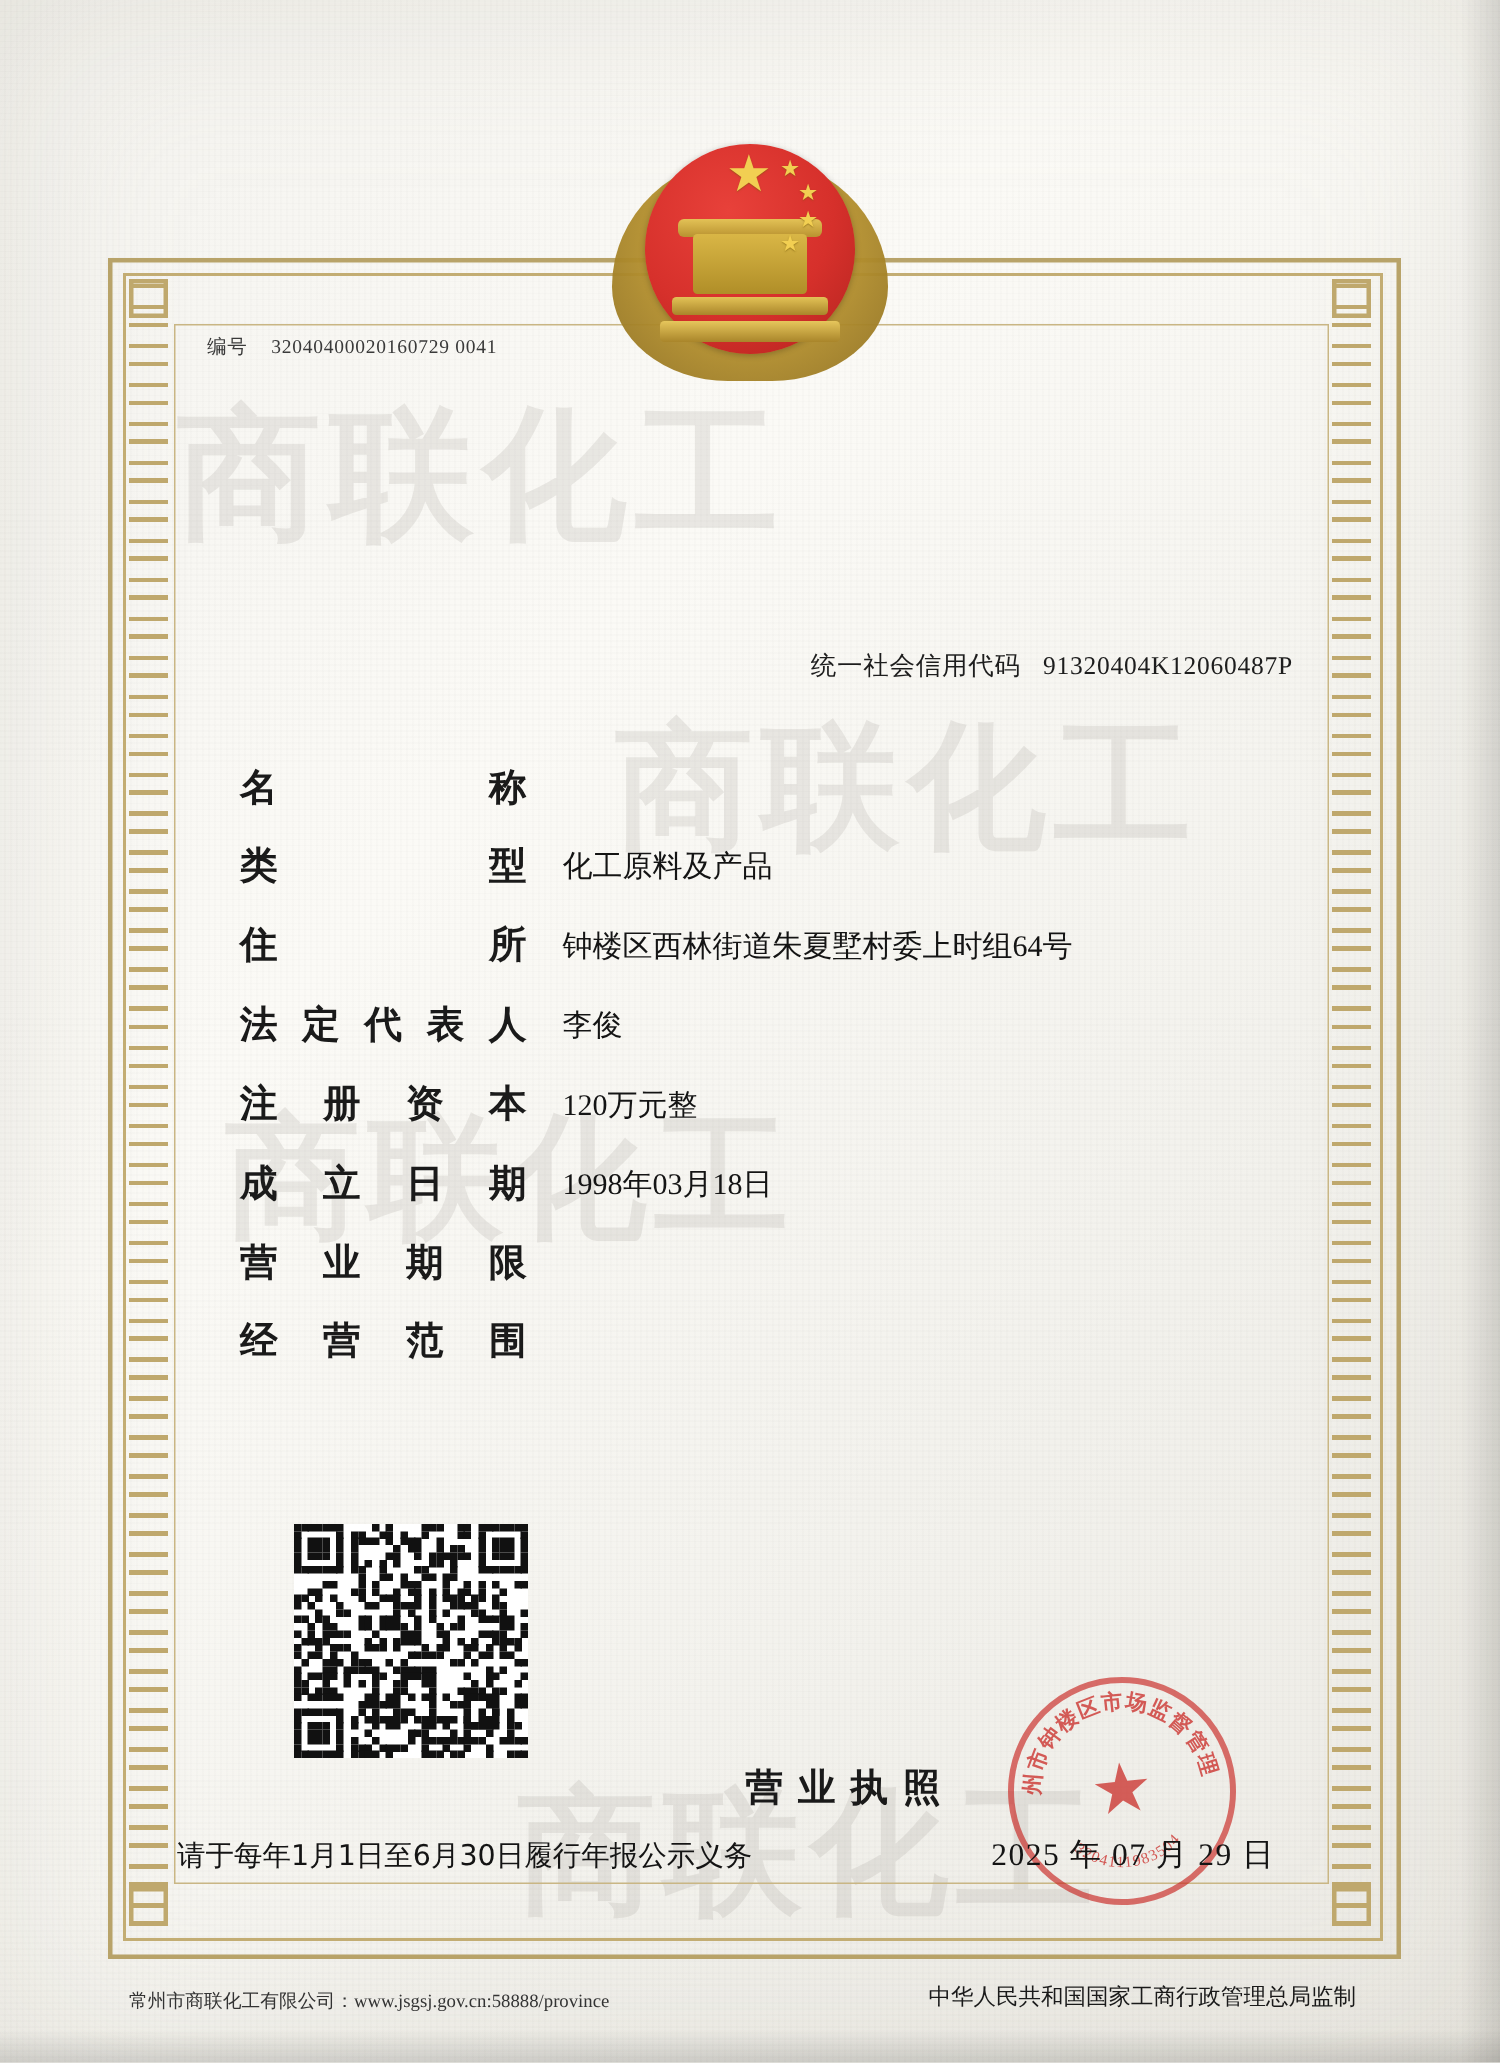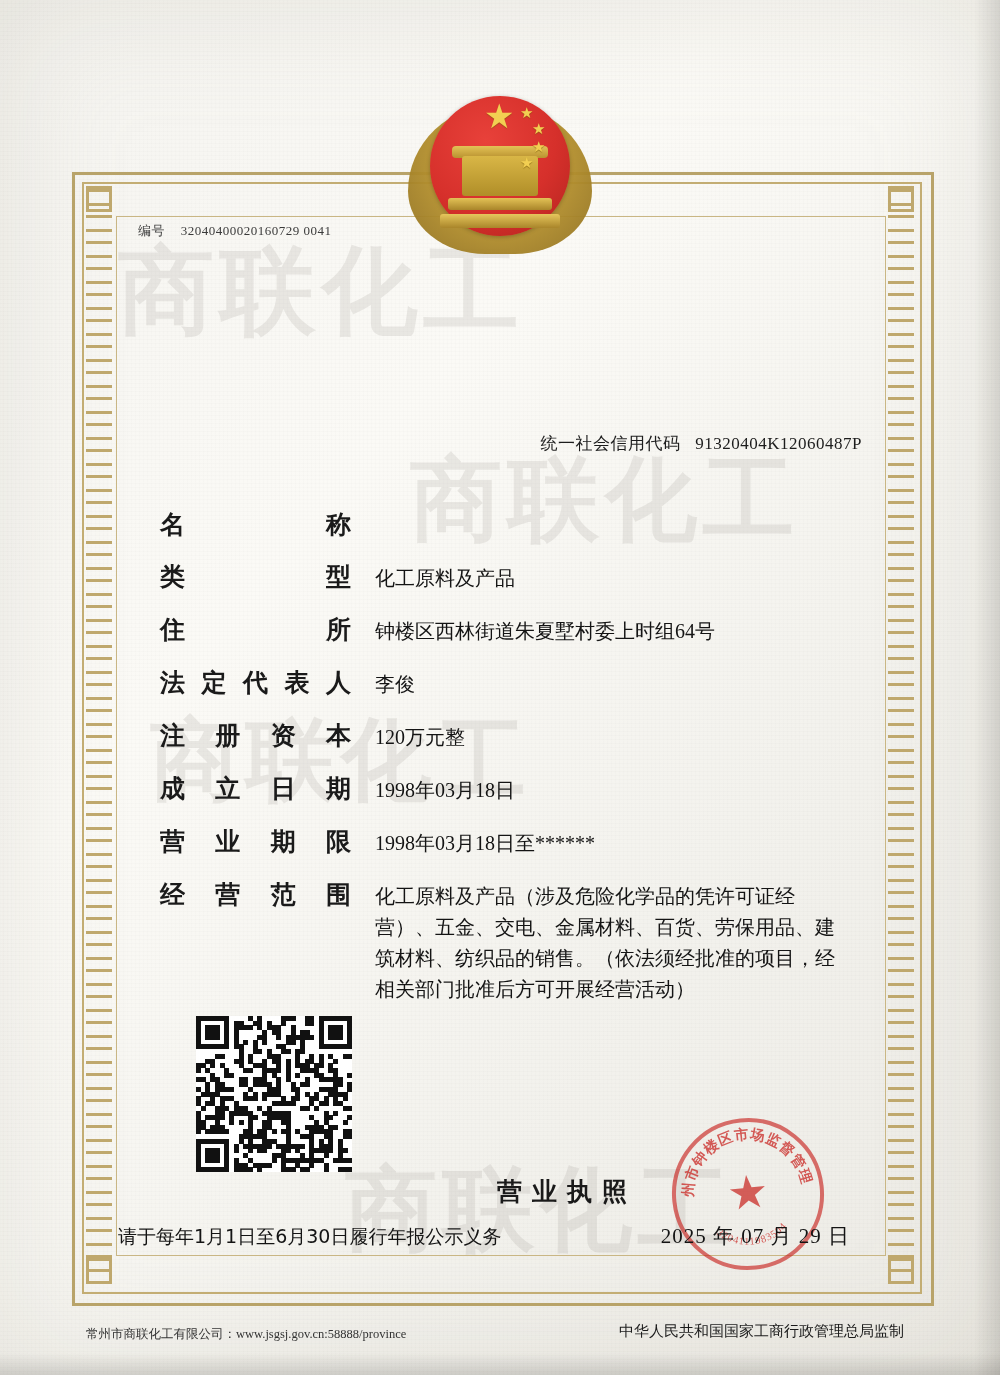--- a/index.html
+++ b/index.html
@@ -26,20 +26,21 @@
   
   .wm{
     position:absolute;
     font-family:"DejaVu Sans", sans-serif;
     font-weight:700;
     color:rgba(140,138,130,.16);
     letter-spacing:.06em;
     white-space:nowrap;
     pointer-events:none;
     user-select:none;
+    margin-top:25px;
   }
   .wm1{left:118px;top:228px;font-size:96px;}
   .wm2{left:410px;top:438px;font-size:92px;}
   .wm3{left:150px;top:700px;font-size:90px;}
   .wm4{left:345px;top:1148px;font-size:92px;}
 
   
   .frame-outer{
     position:absolute;left:72px;top:172px;width:856px;height:1128px;
     border:3px solid #b8a369;
@@ -337,30 +338,28 @@
         </div>
       <div class="val">1998年03月18日</div>
     </div>
     <div class="row">
       <div class="lbl">
           <span>营</span>
           <span>业</span>
           <span>期</span>
           <span>限</span>
         </div>
-      <div class="val">1998年03月18日至******</div>
     </div>
     <div class="row">
       <div class="lbl">
           <span>经</span>
           <span>营</span>
           <span>范</span>
           <span>围</span>
         </div>
-      <div class="val wide">化工原料及产品（涉及危险化学品的凭许可证经营）、五金、交电、金属材料、百货、劳保用品、建筑材料、纺织品的销售。（依法须经批准的项目，经相关部门批准后方可开展经营活动）</div>
     </div>
   </div>
 
   <div class="qr" id="qr">
       <div class="cell" style="left: 52px; top: 0px; width: 5px; height: 5px;"></div>
       <div class="cell" style="left: 61.4545px; top: 0px; width: 5px; height: 5px;"></div>
       <div class="cell" style="left: 85.0909px; top: 0px; width: 5px; height: 5px;"></div>
       <div class="cell" style="left: 89.8182px; top: 0px; width: 5px; height: 5px;"></div>
       <div class="cell" style="left: 94.5455px; top: 0px; width: 5px; height: 5px;"></div>
       <div class="cell" style="left: 108.727px; top: 0px; width: 5px; height: 5px;"></div>

